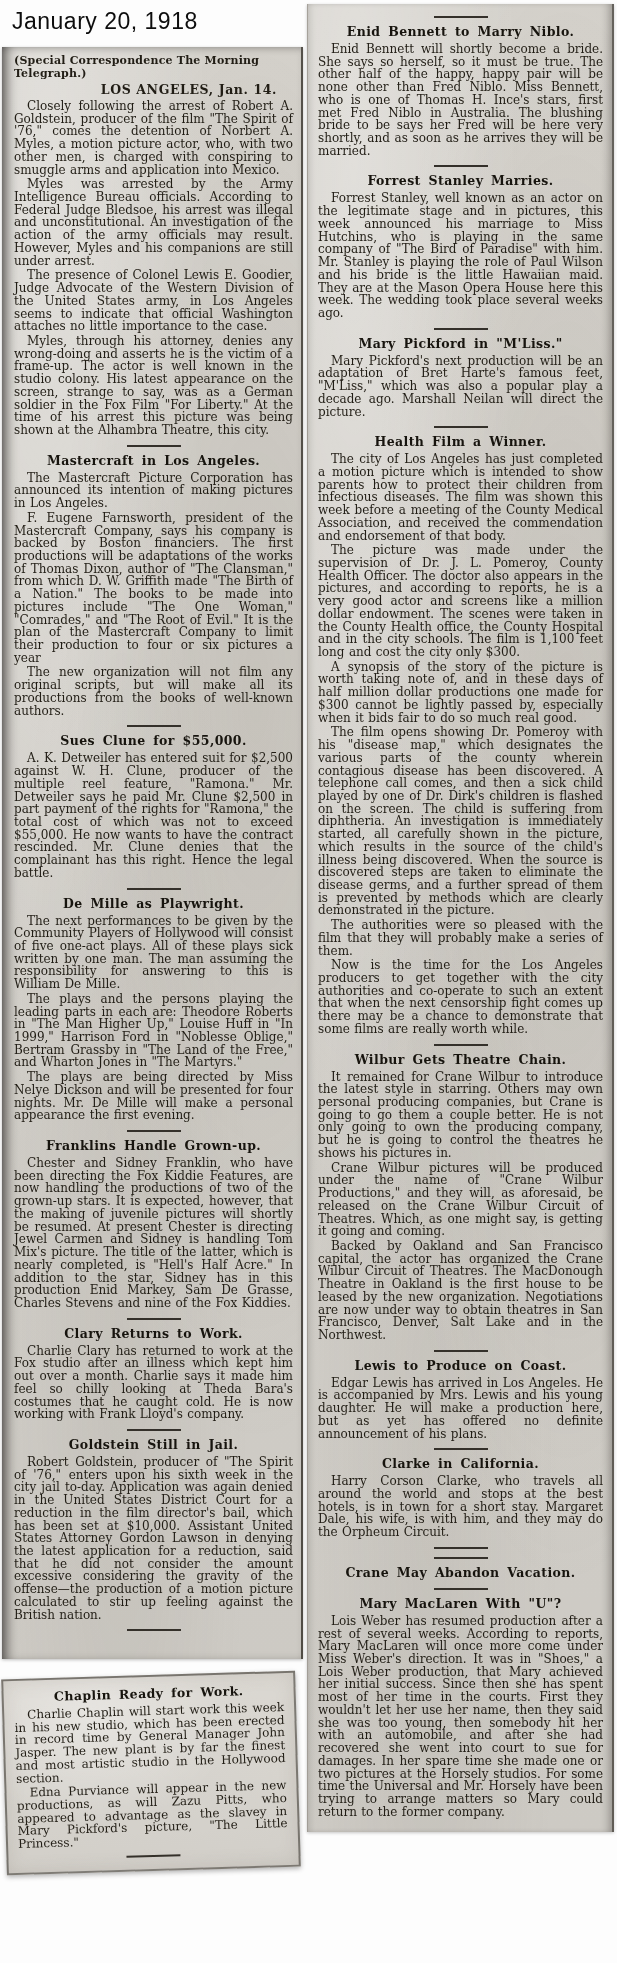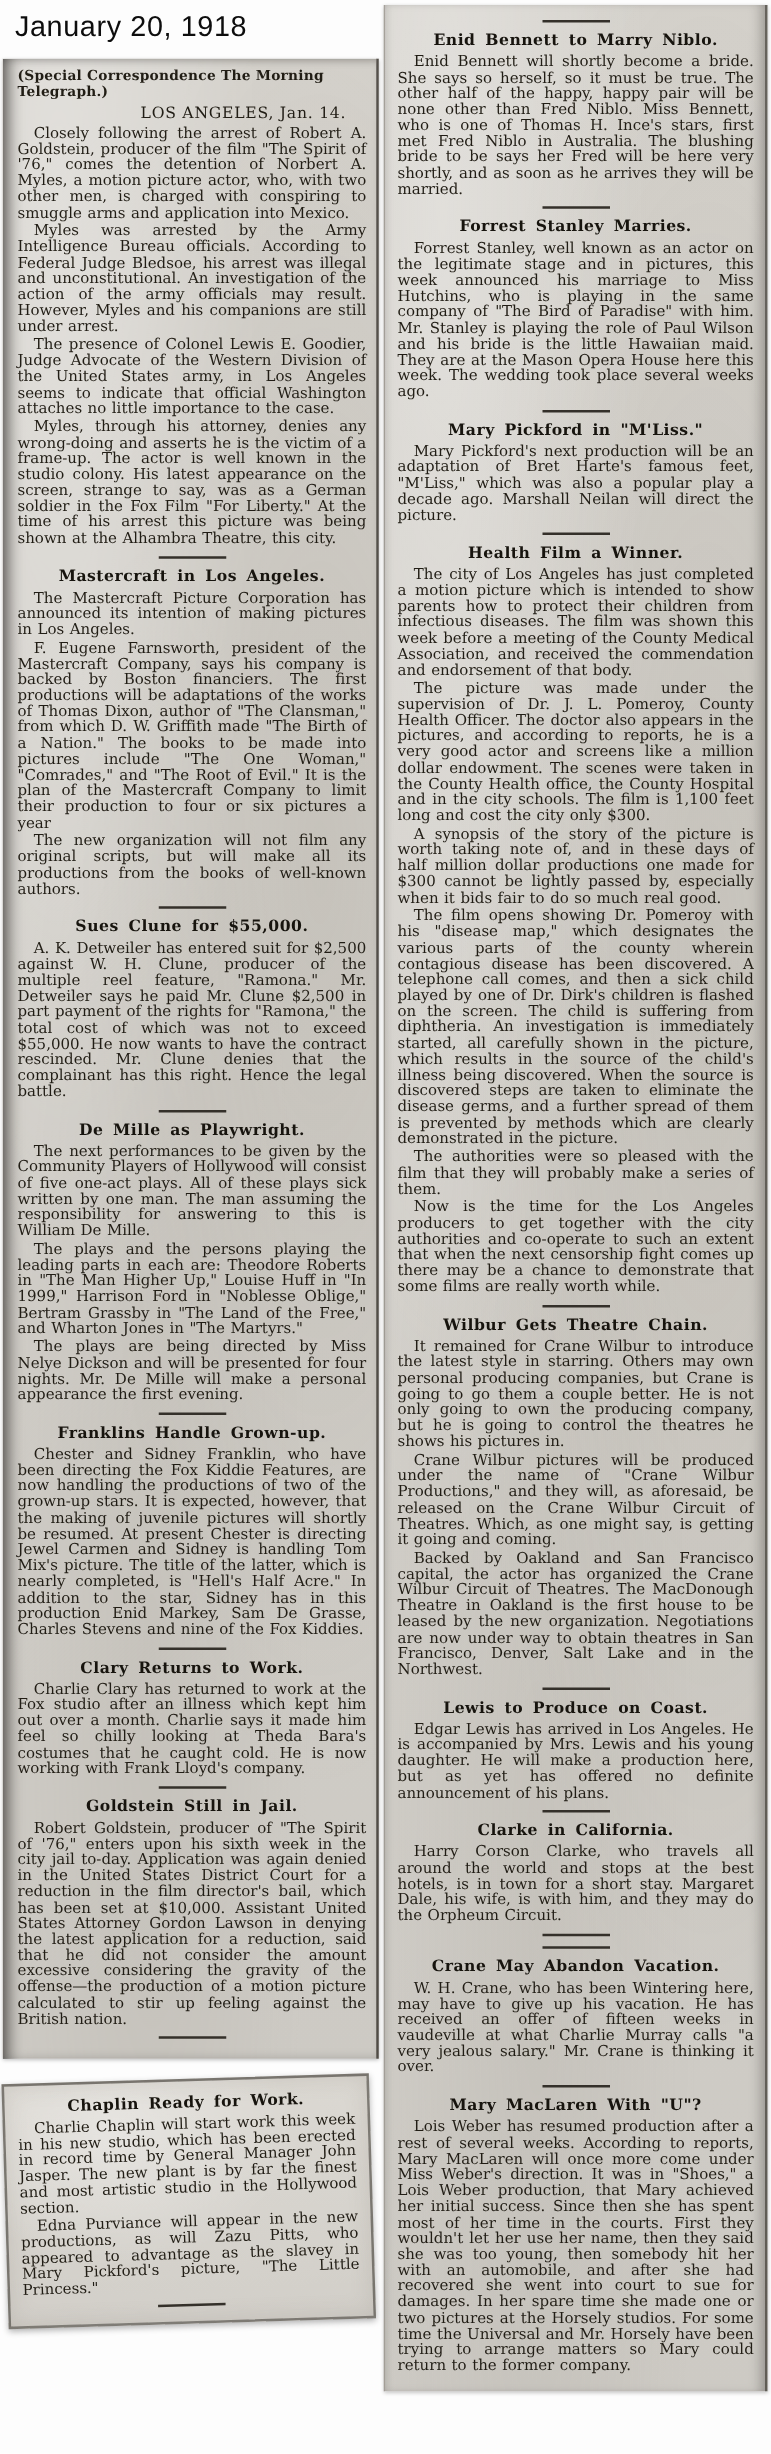--- a/index.html
+++ b/index.html
@@ -28,21 +28,21 @@
   .clip {
     position: relative;
     color: #211d15;
     background:
       radial-gradient(ellipse at 15% 8%, rgba(255,255,255,0.30), rgba(255,255,255,0) 45%),
       radial-gradient(ellipse at 85% 40%, rgba(125,118,104,0.14), rgba(125,118,104,0) 55%),
       radial-gradient(ellipse at 40% 80%, rgba(120,113,100,0.10), rgba(120,113,100,0) 50%),
       linear-gradient(#d5d2cc, #cdcac4);
   }
   .clip-left-main {
-    padding: 7px 8px 10px 12px;
+    padding: 7px 8px 22px 12px;
     border-right: 2px solid rgba(38,34,27,0.75);
     box-shadow:
       inset 10px 0 12px -6px rgba(15,13,10,0.65),
       inset 0 4px 8px -4px rgba(15,13,10,0.25),
       0 1px 3px rgba(0,0,0,0.25);
   }
   .clip-chaplin {
     margin: 16px 5px 0 2px;
     padding: 8px 10px 6px 10px;
     transform: rotate(-1.7deg);
@@ -82,21 +82,21 @@
   }
   .credit-line {
     font-size: 11px;
     font-weight: 700;
     margin: 0 0 2px 0;
     text-indent: 0;
     letter-spacing: 0.2px;
   }
   .dateline {
     font-size: 12.5px;
-    font-weight: 400;
+    font-weight: 700;
     text-align: right;
     padding-right: 16px;
     margin: 0 0 3px 0;
     letter-spacing: 0.6px;
   }
   .divider {
     width: 54px;
     height: 2px;
     background: #34302a;
     margin: 8px auto 6px auto;
@@ -203,21 +203,20 @@
         </section>
         <div class="divider"></div>
         <section class="clip-section">
           <h3 class="section-heading">Clarke in California.</h3>
           <p class="body-para">Harry Corson Clarke, who travels all around the world and stops at the best hotels, is in town for a short stay. Margaret Dale, his wife, is with him, and they may do the Orpheum Circuit.</p>
         </section>
         <div class="divider"></div>
         <div class="divider"></div>
         <section class="clip-section">
           <h3 class="section-heading">Crane May Abandon Vacation.</h3>
-          <p class="body-para">W. H. Crane, who has been Wintering here, may have to give up his vacation. He has received an offer of fifteen weeks in vaudeville at what Charlie Murray calls "a very jealous salary." Mr. Crane is thinking it over.</p>
         </section>
         <div class="divider"></div>
         <section class="clip-section">
           <h3 class="section-heading">Mary MacLaren With "U"?</h3>
           <p class="body-para">Lois Weber has resumed production after a rest of several weeks. According to reports, Mary MacLaren will once more come under Miss Weber's direction. It was in "Shoes," a Lois Weber production, that Mary achieved her initial success. Since then she has spent most of her time in the courts. First they wouldn't let her use her name, then they said she was too young, then somebody hit her with an automobile, and after she had recovered she went into court to sue for damages. In her spare time she made one or two pictures at the Horsely studios. For some time the Universal and Mr. Horsely have been trying to arrange matters so Mary could return to the former company.</p>
         </section>
       </div>
   </div>
 </div>
 

